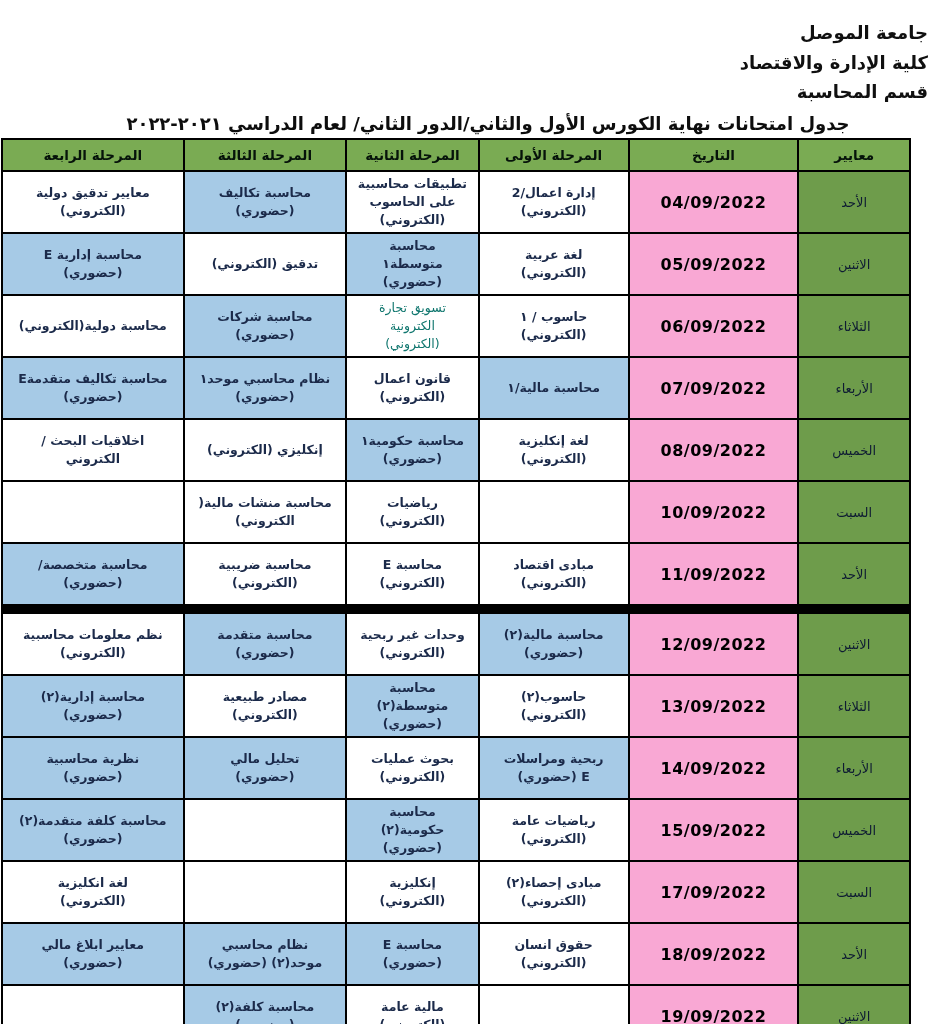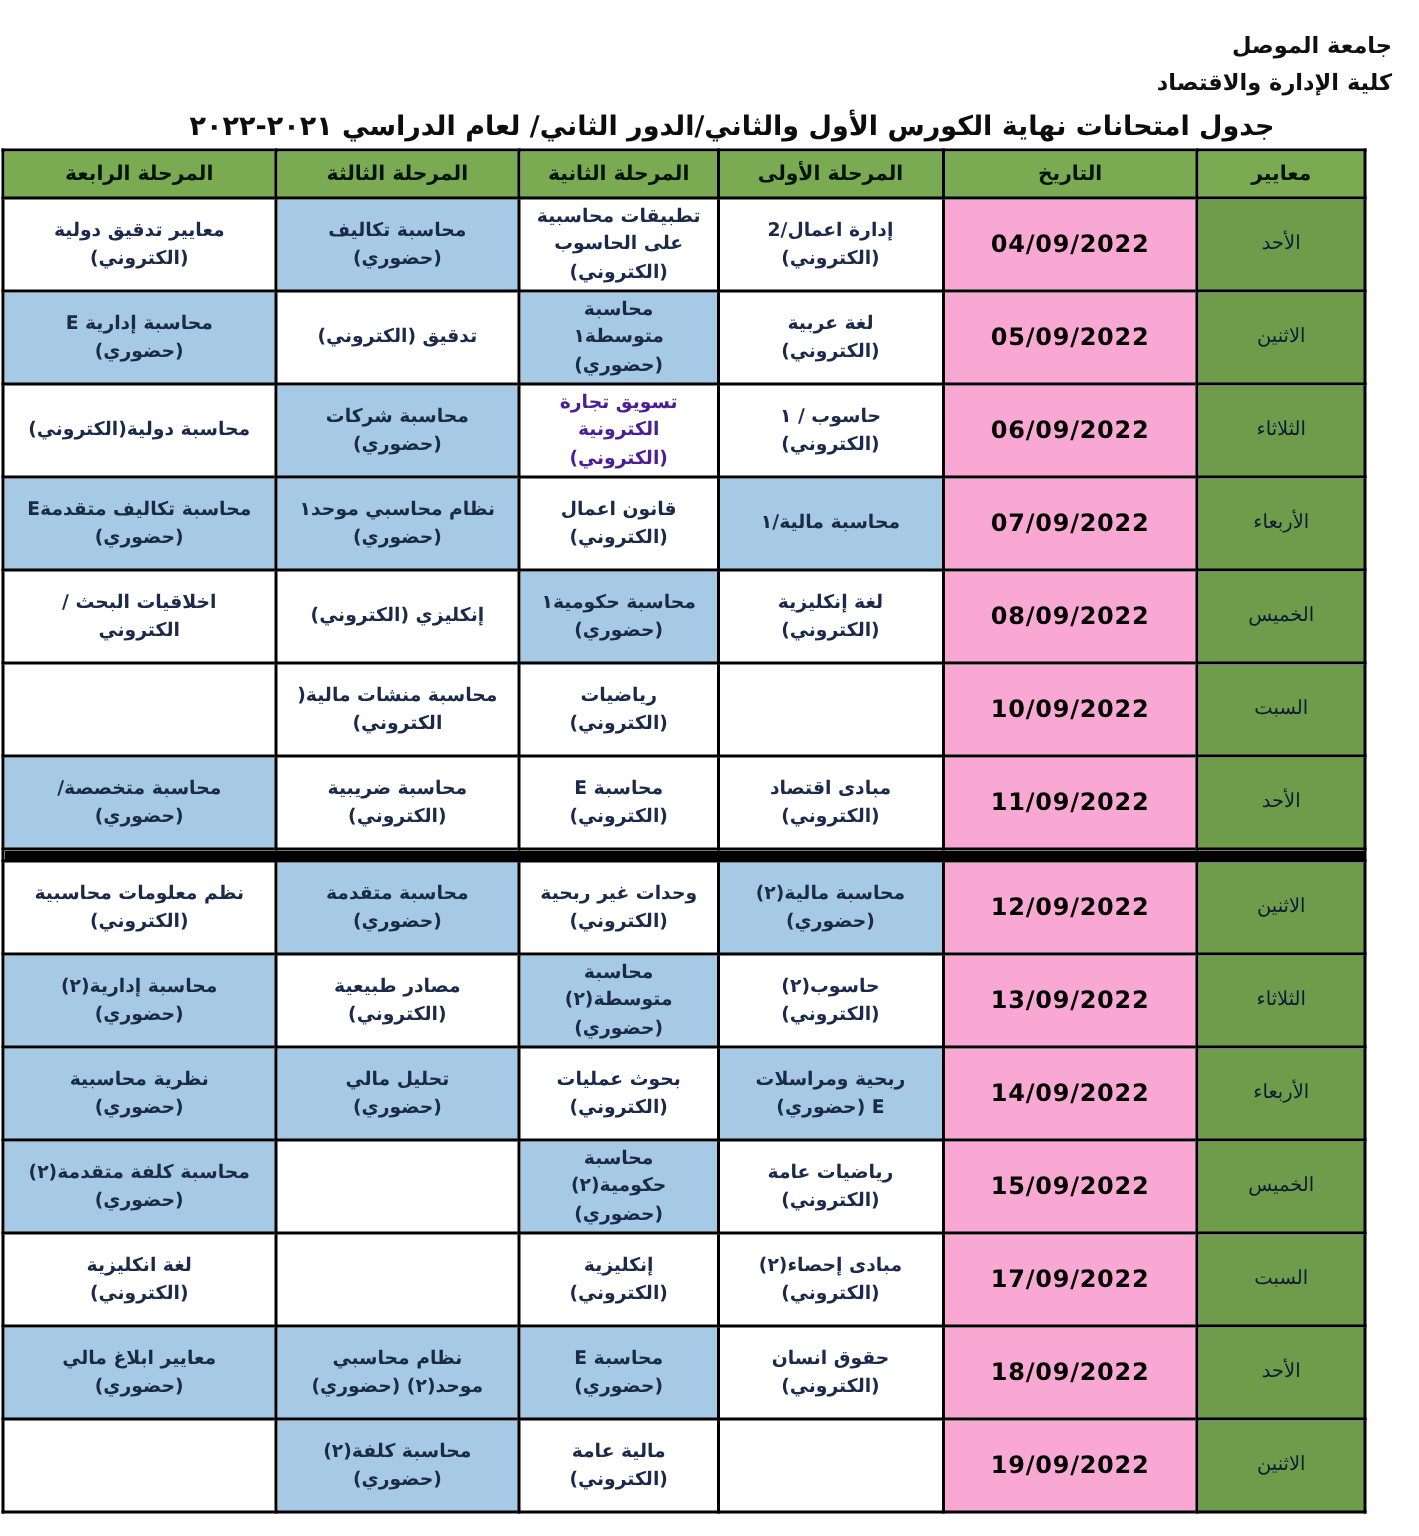--- a/index.html
+++ b/index.html
@@ -7,21 +7,21 @@
     width:946px;height:1024px;
     font-family:"DejaVu Sans", sans-serif;
     color:#111;
     position:relative;
     direction:rtl;
   }
   .org-block{
     padding:18px 18px 0 0;
     text-align:right;
     font-weight:bold;
-    font-size:15px;
+    font-size:18px;
     line-height:1.65;
     color:#101010;
   }
   .doc-title{
     margin:6px 70px 4px 100px;
     text-align:center;
     font-weight:bold;
     font-size:18px;
     color:#0d0d0d;
     white-space:nowrap;
@@ -62,34 +62,35 @@
   }
   td.stage-cell{
     background:#ffffff;
     color:#1b2a4a;
     font-weight:bold;
     font-size:12.5px;
     line-height:1.45;
     height:56px;
   }
   td.stage-cell.onsite{background:#a6cae6;}
-  td.stage-cell.muted{color:#4c1d95;font-weight:700;}
+  td.stage-cell.muted{color:#0f766e;font-weight:400;}
   tr.divider-row td{
     background:#000;
     height:6px;
     padding:0;
     border:2px solid #000;
   }
 </style>
 </head>
 <body>
 
 <div class="org-block">
   <div>جامعة الموصل</div>
   <div>كلية الإدارة والاقتصاد</div>
+  <div>قسم المحاسبة</div>
 </div>
 
 <div class="doc-title">جدول امتحانات نهاية الكورس الأول  والثاني/الدور الثاني/  لعام الدراسي ٢٠٢١-٢٠٢٢</div>
 
 <table class="schedule">
   <colgroup>
     <col style="width:12.3%">
     <col style="width:18.7%">
     <col style="width:16.5%">
     <col style="width:14.6%">

